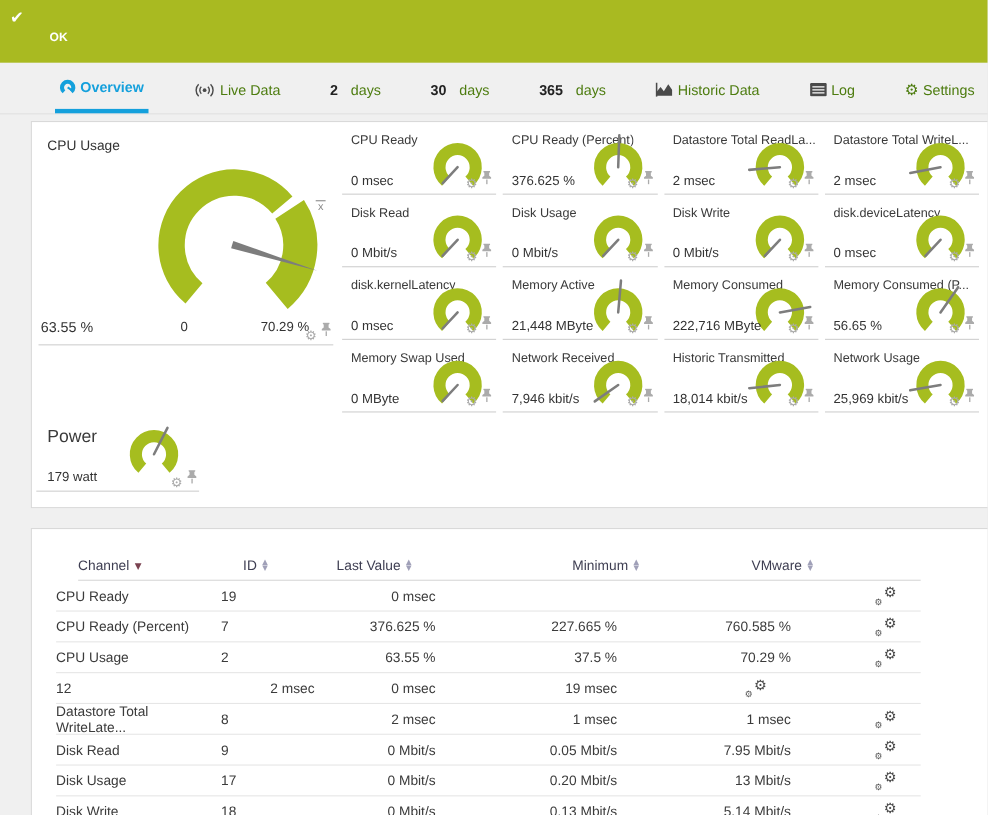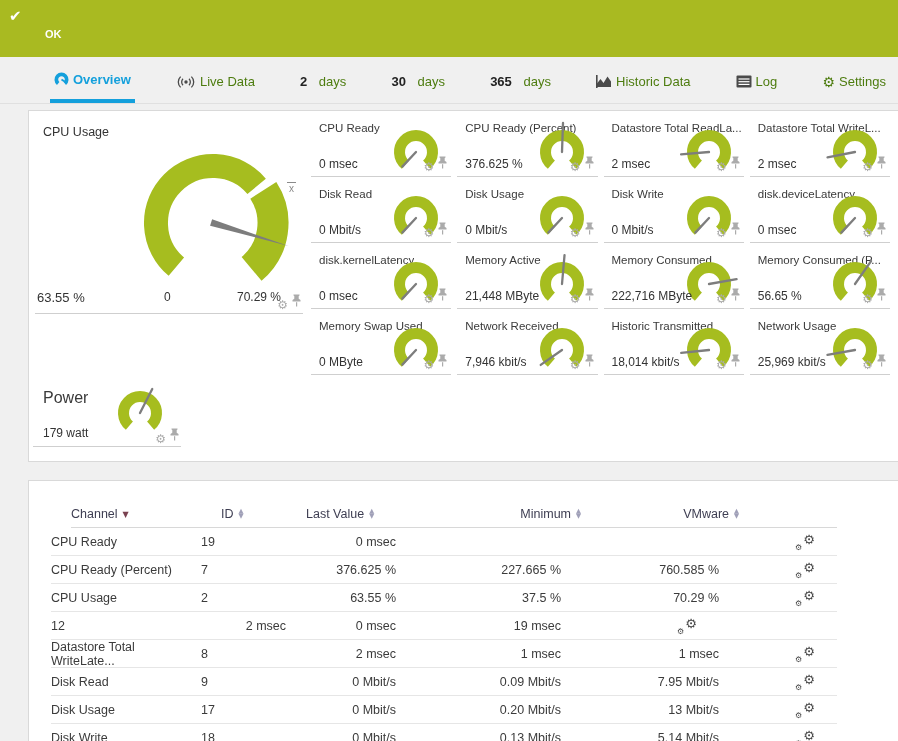--- a/index.html
+++ b/index.html
@@ -542,21 +542,21 @@
           <div class="cell-r">1 msec</div>
           <span class="gears">
             <span class="g1">⚙</span>
             <span class="g2">⚙</span>
           </span>
         </div>
         <div class="ch-row">
           <div>Disk Read</div>
           <div>9</div>
           <div class="cell-r">0 Mbit/s</div>
-          <div class="cell-r">0.09 Mbit/s</div>
+          <div class="cell-r">0.05 Mbit/s</div>
           <div class="cell-r">7.95 Mbit/s</div>
           <span class="gears">
             <span class="g1">⚙</span>
             <span class="g2">⚙</span>
           </span>
         </div>
         <div class="ch-row">
           <div>Disk Usage</div>
           <div>17</div>
           <div class="cell-r">0 Mbit/s</div>

